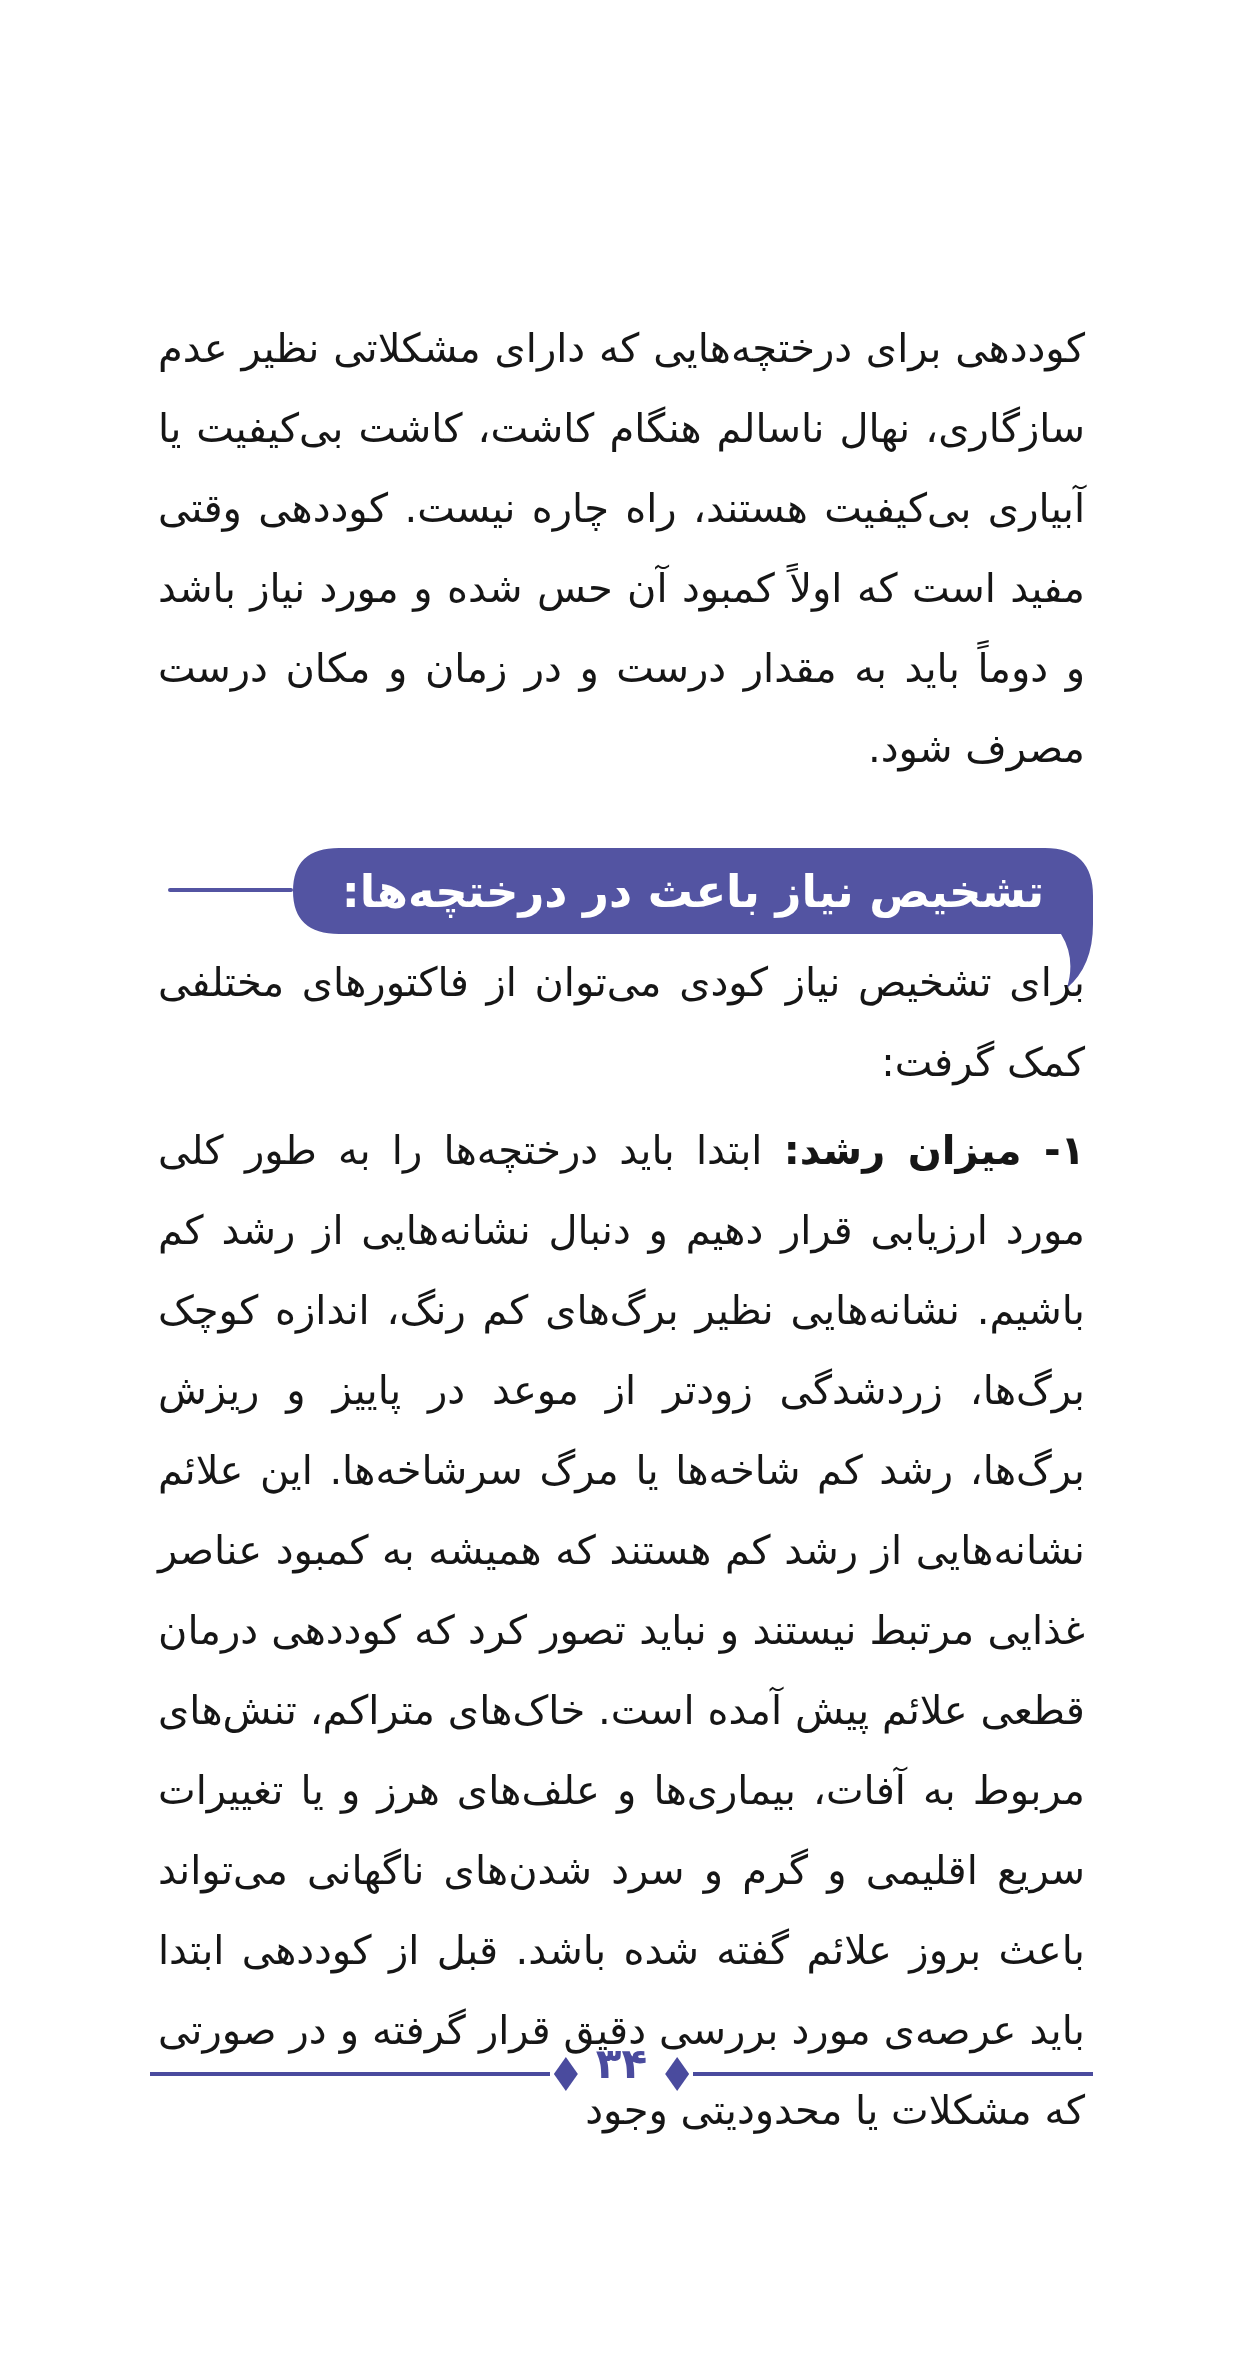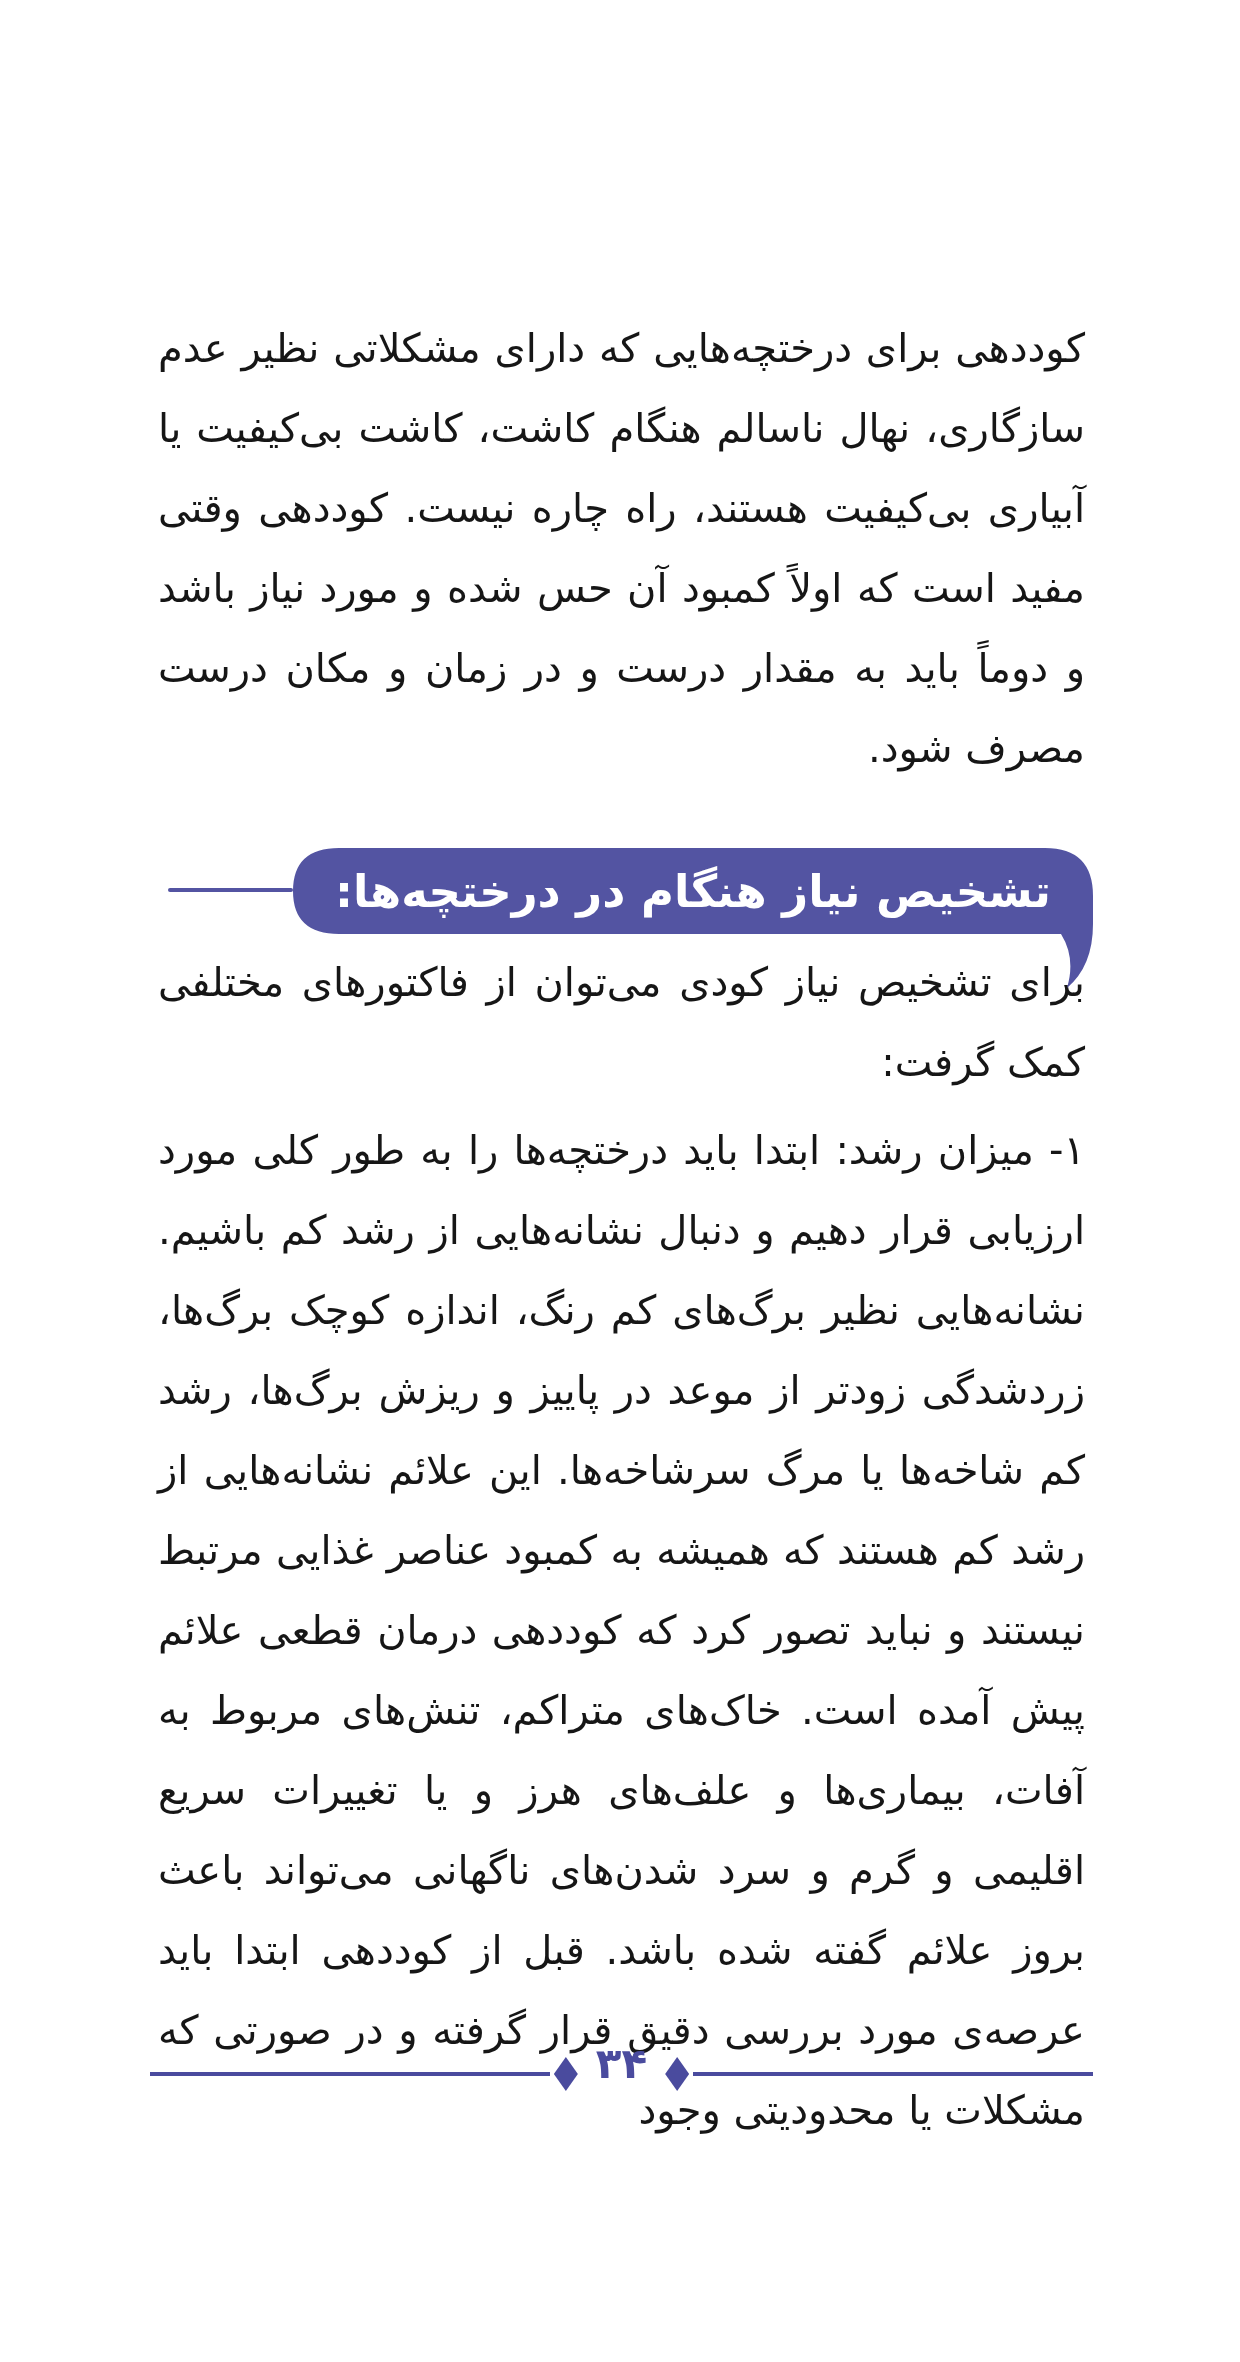--- a/index.html
+++ b/index.html
@@ -51,21 +51,21 @@
   }
   .heading-rule{
     flex:1 1 auto;
     height:4px;
     margin-top:40px;
     margin-left:18px;
     background:#5354a2;
     border-radius:2px;
   }
   .para2{margin-top:10px;}
-  .item-label{font-weight:normal;}
+  .item-label{font-weight:bold;}
   .footer{
     position:absolute;
     left:150px;right:147px;
     top:2046px;
     height:56px;
     display:flex;
     align-items:center;
     direction:rtl;
   }
   .footer-rule{
@@ -100,21 +100,21 @@
     <p class="para">کوددهی برای درختچه‌هایی که دارای مشکلاتی نظیر عدم سازگاری، نهال ناسالم هنگام کاشت، کاشت بی‌کیفیت یا آبیاری بی‌کیفیت هستند، راه چاره نیست. کوددهی وقتی مفید است که اولاً کمبود آن حس شده و مورد نیاز باشد و دوماً باید به مقدار درست و در زمان و مکان درست مصرف شود.</p>
 
     <div class="heading-row">
       <div class="badge">
         <svg width="800" height="150" viewBox="0 0 800 150" aria-hidden="true">
           <path d="M 46 0 L 752 0 Q 800 0 800 48 L 800 76
                    Q 800 118 774 140
                    Q 783 110 768 86
                    L 46 86 Q 0 86 0 43 Q 0 0 46 0 Z" fill="#5354a2"></path>
         </svg>
-        <div class="badge-label">تشخیص نیاز هنگام در درختچه‌ها:</div>
+        <div class="badge-label">تشخیص نیاز باعث در درختچه‌ها:</div>
       </div>
       <div class="heading-rule"></div>
     </div>
 
     <p class="para para2"><span>برای تشخیص نیاز کودی می‌توان از فاکتورهای مختلفی کمک گرفت:</span></p>
 
     <p class="para"><span class="item-label">۱- میزان رشد:</span><span> ابتدا باید درختچه‌ها را به طور کلی مورد ارزیابی قرار دهیم و دنبال نشانه‌هایی از رشد کم باشیم. نشانه‌هایی نظیر برگ‌های کم رنگ، اندازه کوچک برگ‌ها، زردشدگی زودتر از موعد در پاییز و ریزش برگ‌ها، رشد کم شاخه‌ها یا مرگ سرشاخه‌ها. این علائم نشانه‌هایی از رشد کم هستند که همیشه به کمبود عناصر غذایی مرتبط نیستند و نباید تصور کرد که کوددهی درمان قطعی علائم پیش آمده است. خاک‌های متراکم، تنش‌های مربوط به آفات، بیماری‌ها و علف‌های هرز و یا تغییرات سریع اقلیمی و گرم و سرد شدن‌های ناگهانی می‌تواند باعث بروز علائم گفته شده باشد. قبل از کوددهی ابتدا باید عرصه‌ی مورد بررسی دقیق قرار گرفته و در صورتی که مشکلات یا محدودیتی وجود</span></p>
 
   </div>
 

